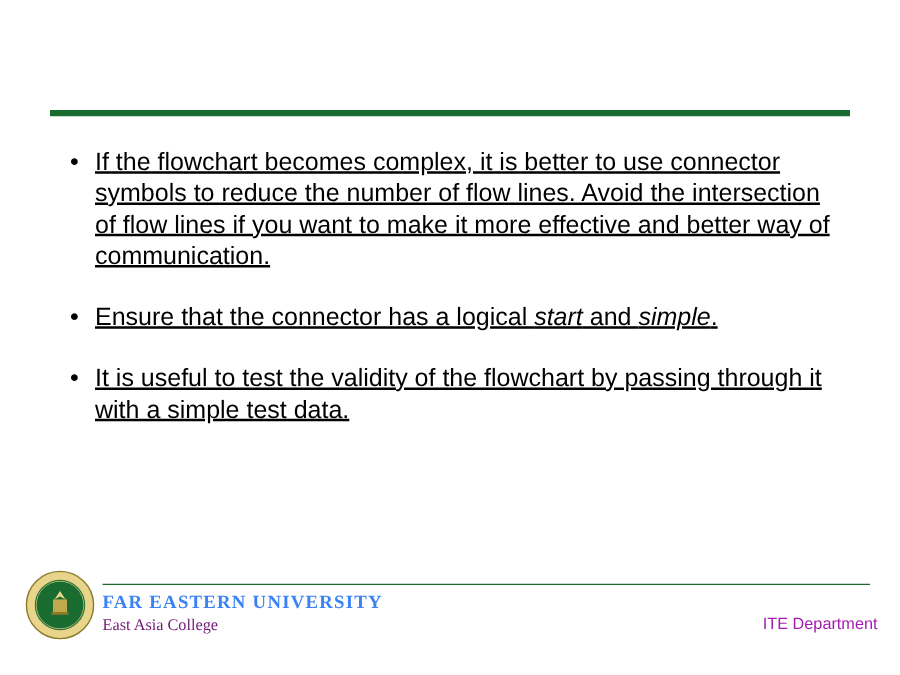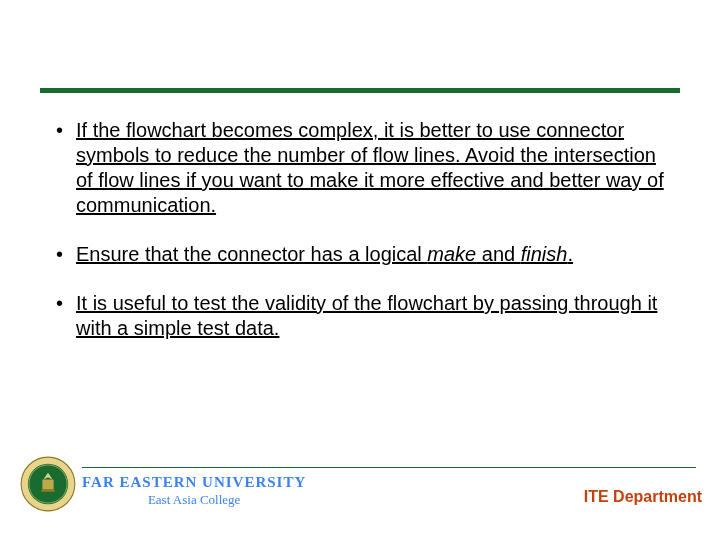--- a/index.html
+++ b/index.html
@@ -63,59 +63,58 @@
   .uni-name {
     font-family: Liberation Serif, serif;
     font-size: 15px;
     letter-spacing: 1px;
     color: #3b82f6;
     font-weight: 600;
   }
   .uni-sub {
     font-family: Georgia, 'Times New Roman', serif;
     font-size: 13px;
-    color: #3b82f6;
+    color: #701a75;
     margin-top: 1px;
-    text-align: center;
   }
   .foot-rule {
     position: absolute;
     left: 82px;
     bottom: 44px;
     width: 614px;
     height: 1px;
     background: #1a6b2f;
   }
   .dept {
     position: absolute;
     right: 18px;
     bottom: 6px;
-    font-size: 16px;
-    font-weight: bold;
-    color: #c2410c;
+    font-size: 13px;
+    font-weight: normal;
+    color: #a21caf;
   }
 </style>
 </head>
 <body>
 
 <div class="top-rule"></div>
 
 <div class="content">
 
   <div class="bullet-item">
     <div class="bullet-dot">•</div>
     <div class="bullet-text">
       <span>If the flowchart becomes complex, it is better to use connector symbols to reduce the number of flow lines. Avoid the intersection of flow lines if you want to make it more effective and better way of communication.</span><span class="italic"></span><span></span><span class="italic"></span><span></span>
     </div>
   </div>
 
   <div class="bullet-item">
     <div class="bullet-dot">•</div>
     <div class="bullet-text">
-      <span>Ensure that the connector has a logical </span><span class="italic">make</span><span> and </span><span class="italic">finish</span><span>.</span>
+      <span>Ensure that the connector has a logical </span><span class="italic">start</span><span> and </span><span class="italic">simple</span><span>.</span>
     </div>
   </div>
 
   <div class="bullet-item">
     <div class="bullet-dot">•</div>
     <div class="bullet-text">
       <span>It is useful to test the validity of the flowchart by passing through it with a simple test data.</span><span class="italic"></span><span></span><span class="italic"></span><span></span>
     </div>
   </div>
 

